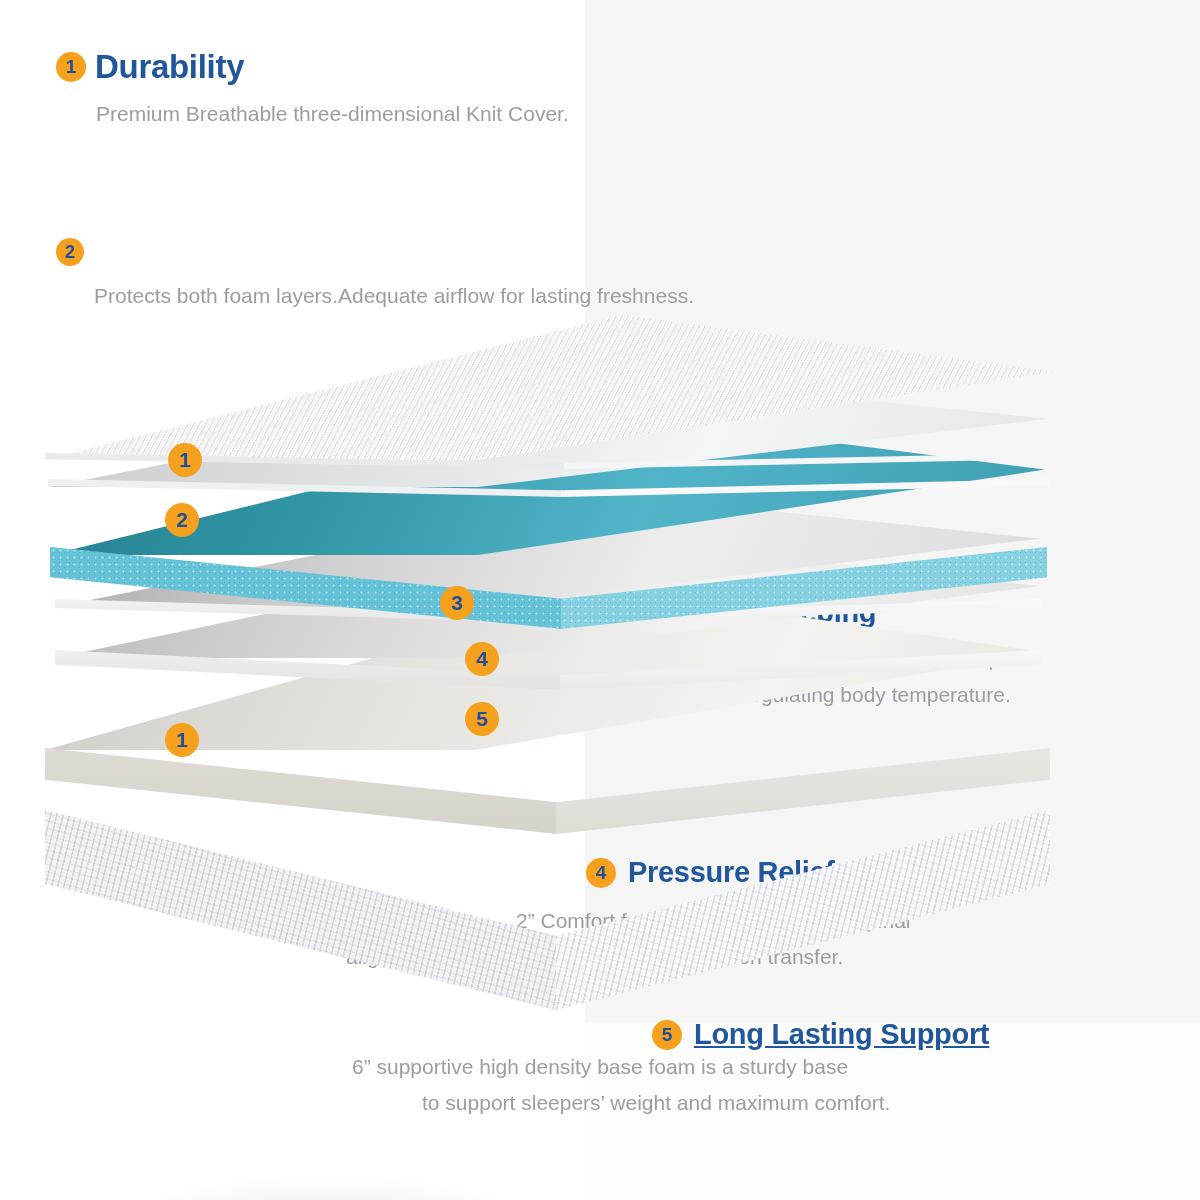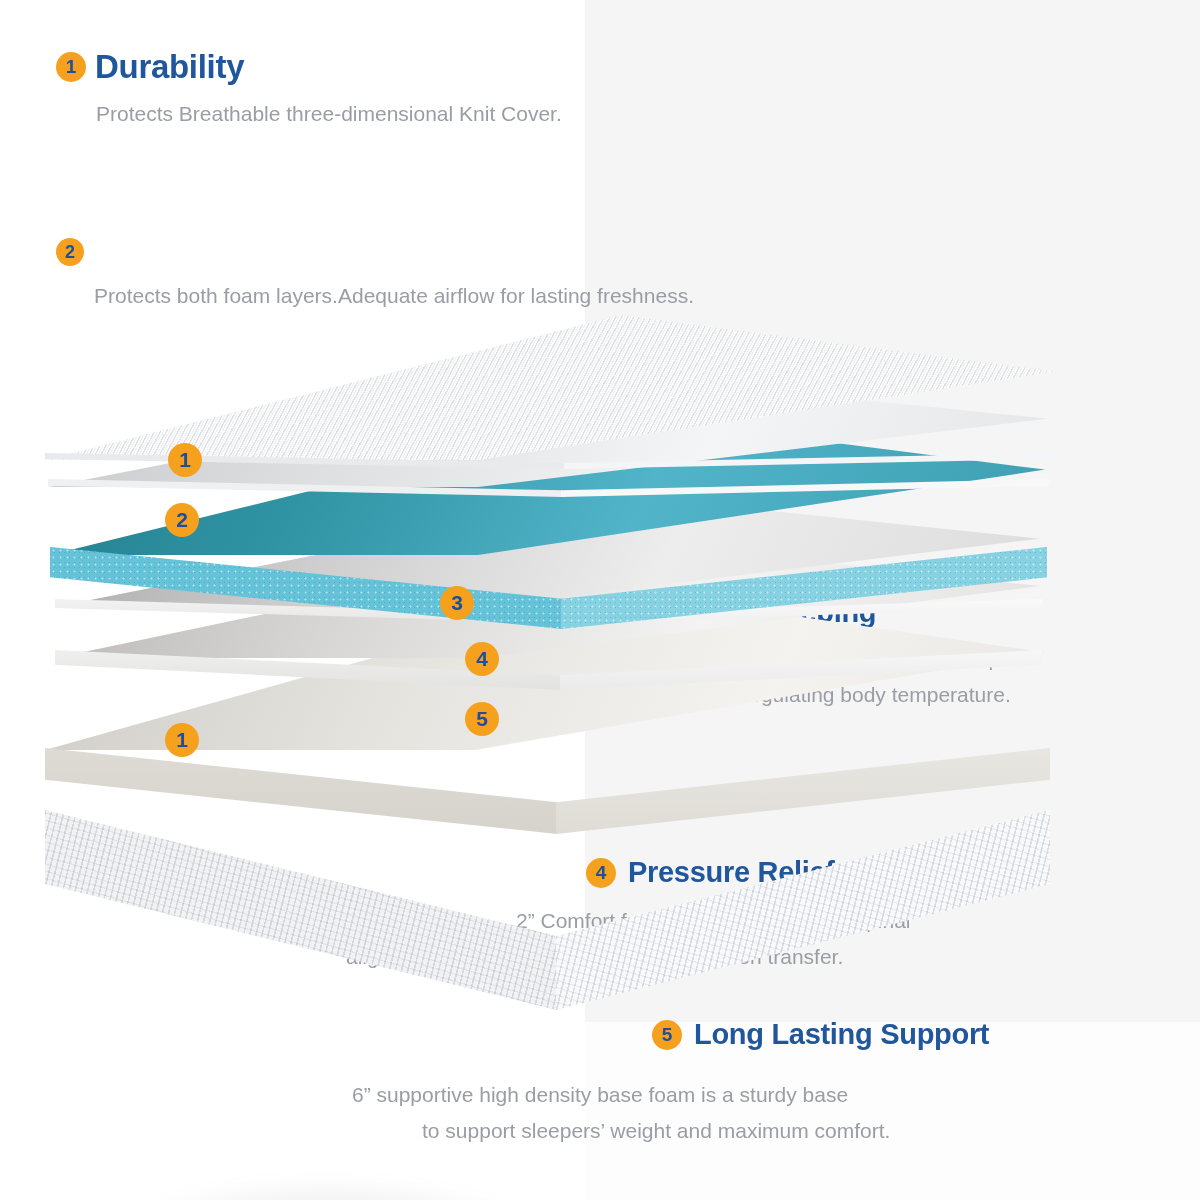--- a/index.html
+++ b/index.html
@@ -64,22 +64,22 @@
   #sec4{left:586px;top:856px;}
   #sec4 .badge{width:30px;height:30px;font-size:19px;margin-right:12px;}
   #sec4 .title{font-size:29px;}
   #sec4 .body-line{font-size:21px;margin-top:20px;}
   #sec4 .l1{margin-left:-70px;}
   #sec4 .l2{margin-left:-240px;margin-top:12px;}
 
   
   #sec5{left:652px;top:1018px;}
   #sec5 .badge{width:30px;height:30px;font-size:19px;margin-right:12px;}
-  #sec5 .title{font-size:29px;}
-  #sec5 .body-line{font-size:21px;margin-top:32px;}
+  #sec5 .title{font-size:29px;text-decoration:underline;}
+  #sec5 .body-line{font-size:21px;margin-top:4px;}
   #sec5 .l1{margin-left:-300px;}
   #sec5 .l2{margin-left:-230px;margin-top:12px;}
 
   
   #illus{position:absolute;left:0px;top:355px;width:1060px;height:680px;}
 
   .slab{position:absolute;}
 
   
   .knit{
@@ -223,21 +223,21 @@
     <div class="ibadge" style="left:465px;top:287px;">4</div>
     <div class="ibadge" style="left:465px;top:347px;">5</div>
     <div class="ibadge" style="left:165px;top:368px;">1</div>
   </div>
 
   <div class="sec" id="sec1">
     <div class="head">
       <span class="badge">1</span>
       <span class="title">Durability</span>
     </div>
-    <div class="body-line">Protects Breathable three-dimensional Knit Cover.</div>
+    <div class="body-line">Premium Breathable three-dimensional Knit Cover.</div>
   </div>
 
   <div class="sec" id="sec2">
     <div class="head">
       <span class="badge">2</span>
     </div>
     <div class="body-line">Protects both foam layers.Adequate airflow for lasting freshness.</div>
   </div>
 
   <div class="sec" id="sec3">

